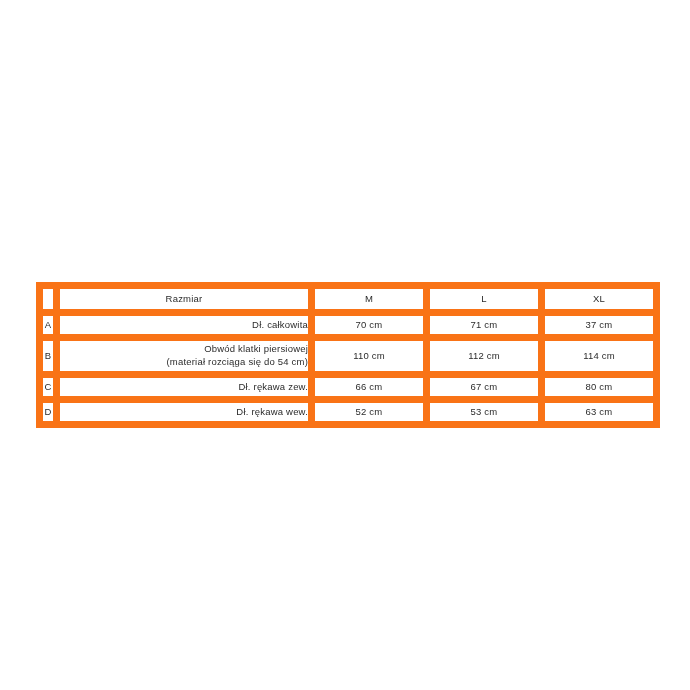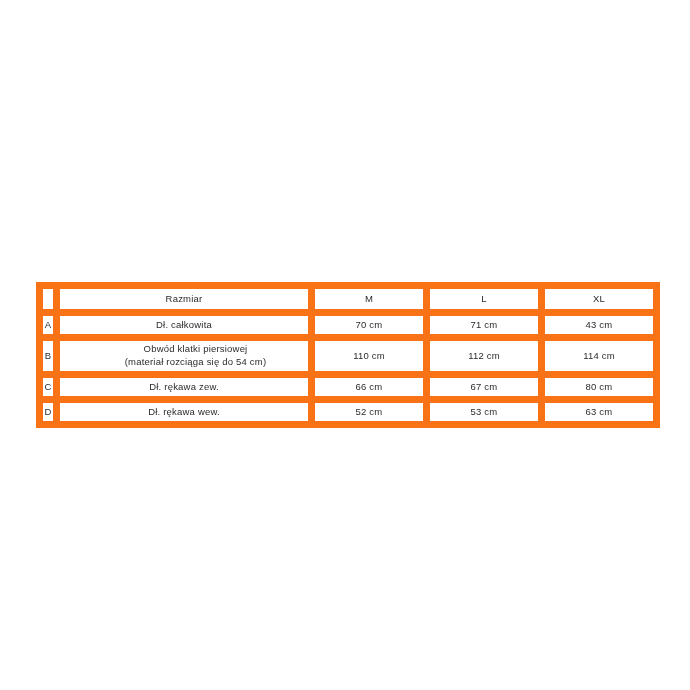--- a/index.html
+++ b/index.html
@@ -43,21 +43,21 @@
   
   col.c-letter { width: 17px; }
   col.c-label  { width: 255px; }
   col.c-size   { width: 115px; }
 
   td.letter {
     text-align: center;
     font-size: 9px;
   }
   td.label {
-    text-align: center;
+    text-align: right;
     padding-left: 7px;
   }
   td.size-head, td.size-val {
     text-align: center;
   }
   tr.head td {
     height: 20px;
   }
   tr.head td.label {
     text-align: center;
@@ -94,21 +94,21 @@
           <td class="size-head">M</td>
           <td class="size-head">L</td>
           <td class="size-head">XL</td>
         </tr>
 
         <tr>
           <td class="letter">A</td>
           <td class="label">Dł. całkowita</td>
           <td class="size-val">70 cm</td>
           <td class="size-val">71 cm</td>
-          <td class="size-val">43 cm</td>
+          <td class="size-val">37 cm</td>
         </tr>
 
         <tr class="tall">
           <td class="letter">B</td>
           <td class="label">
             <span class="two-line">
               <span class="line">Obwód klatki piersiowej</span>
               <span class="line">(materiał rozciąga się do 54 cm)</span>
             </span>
           </td>

